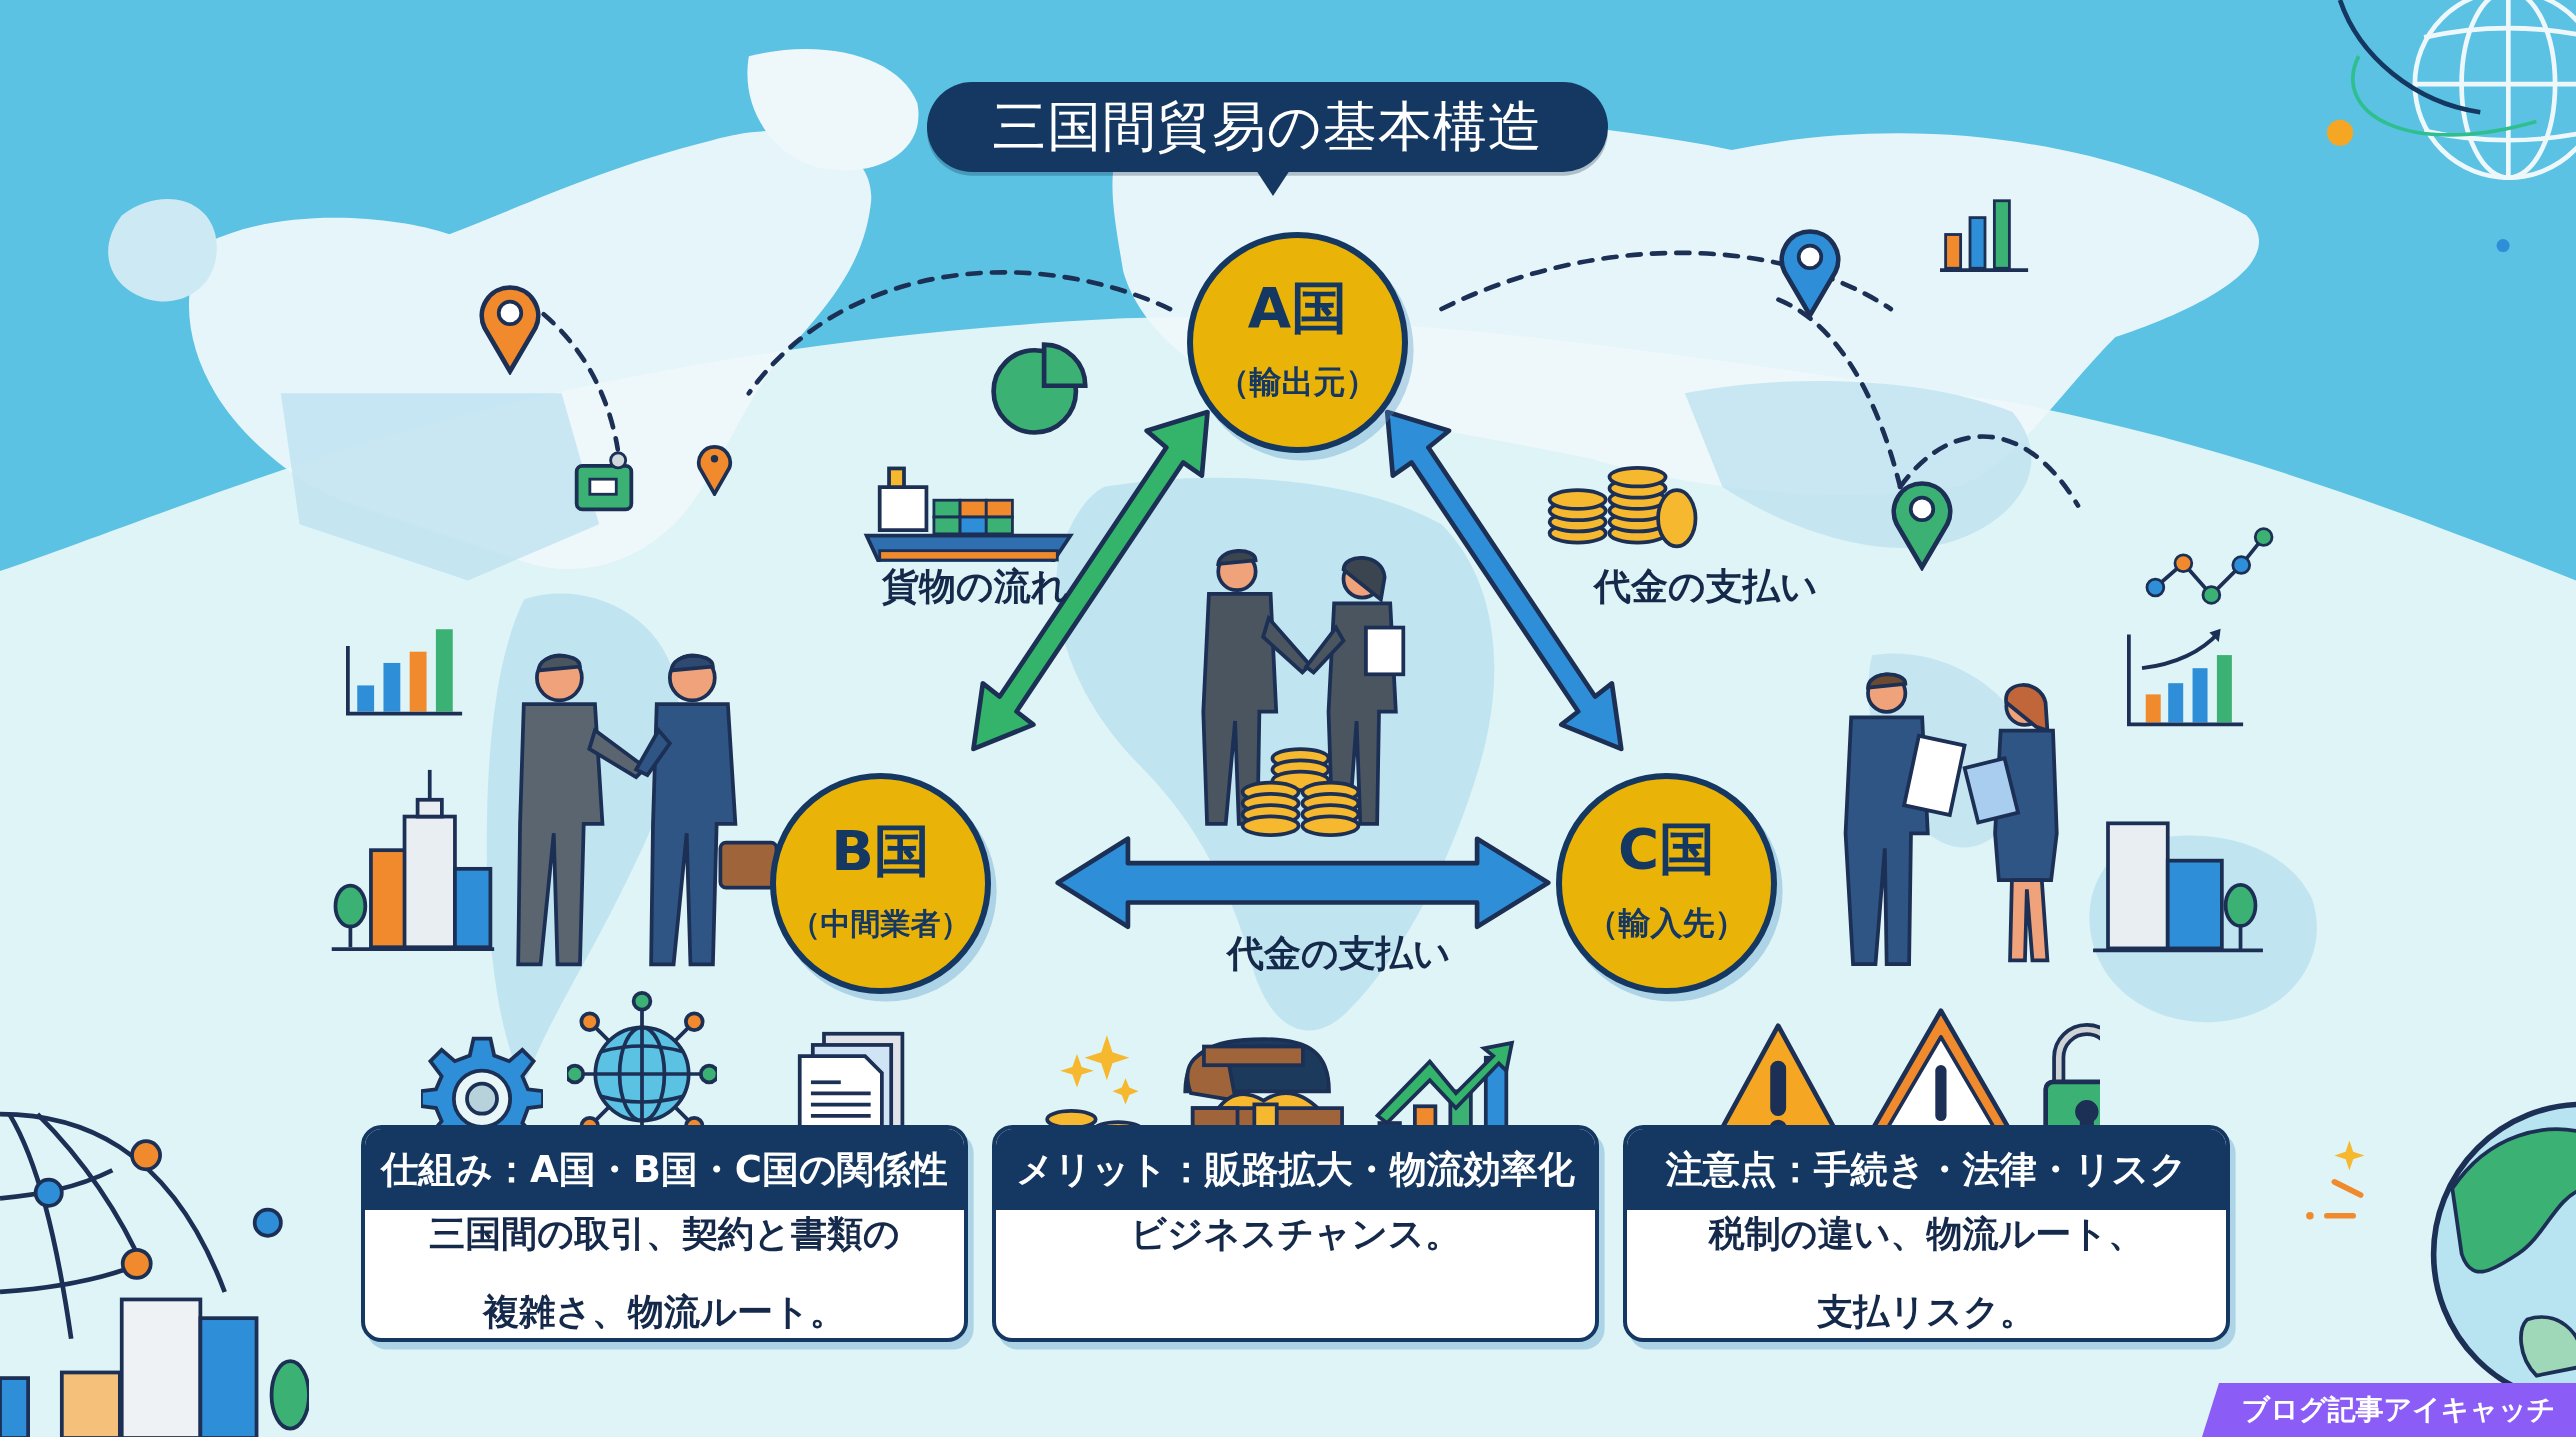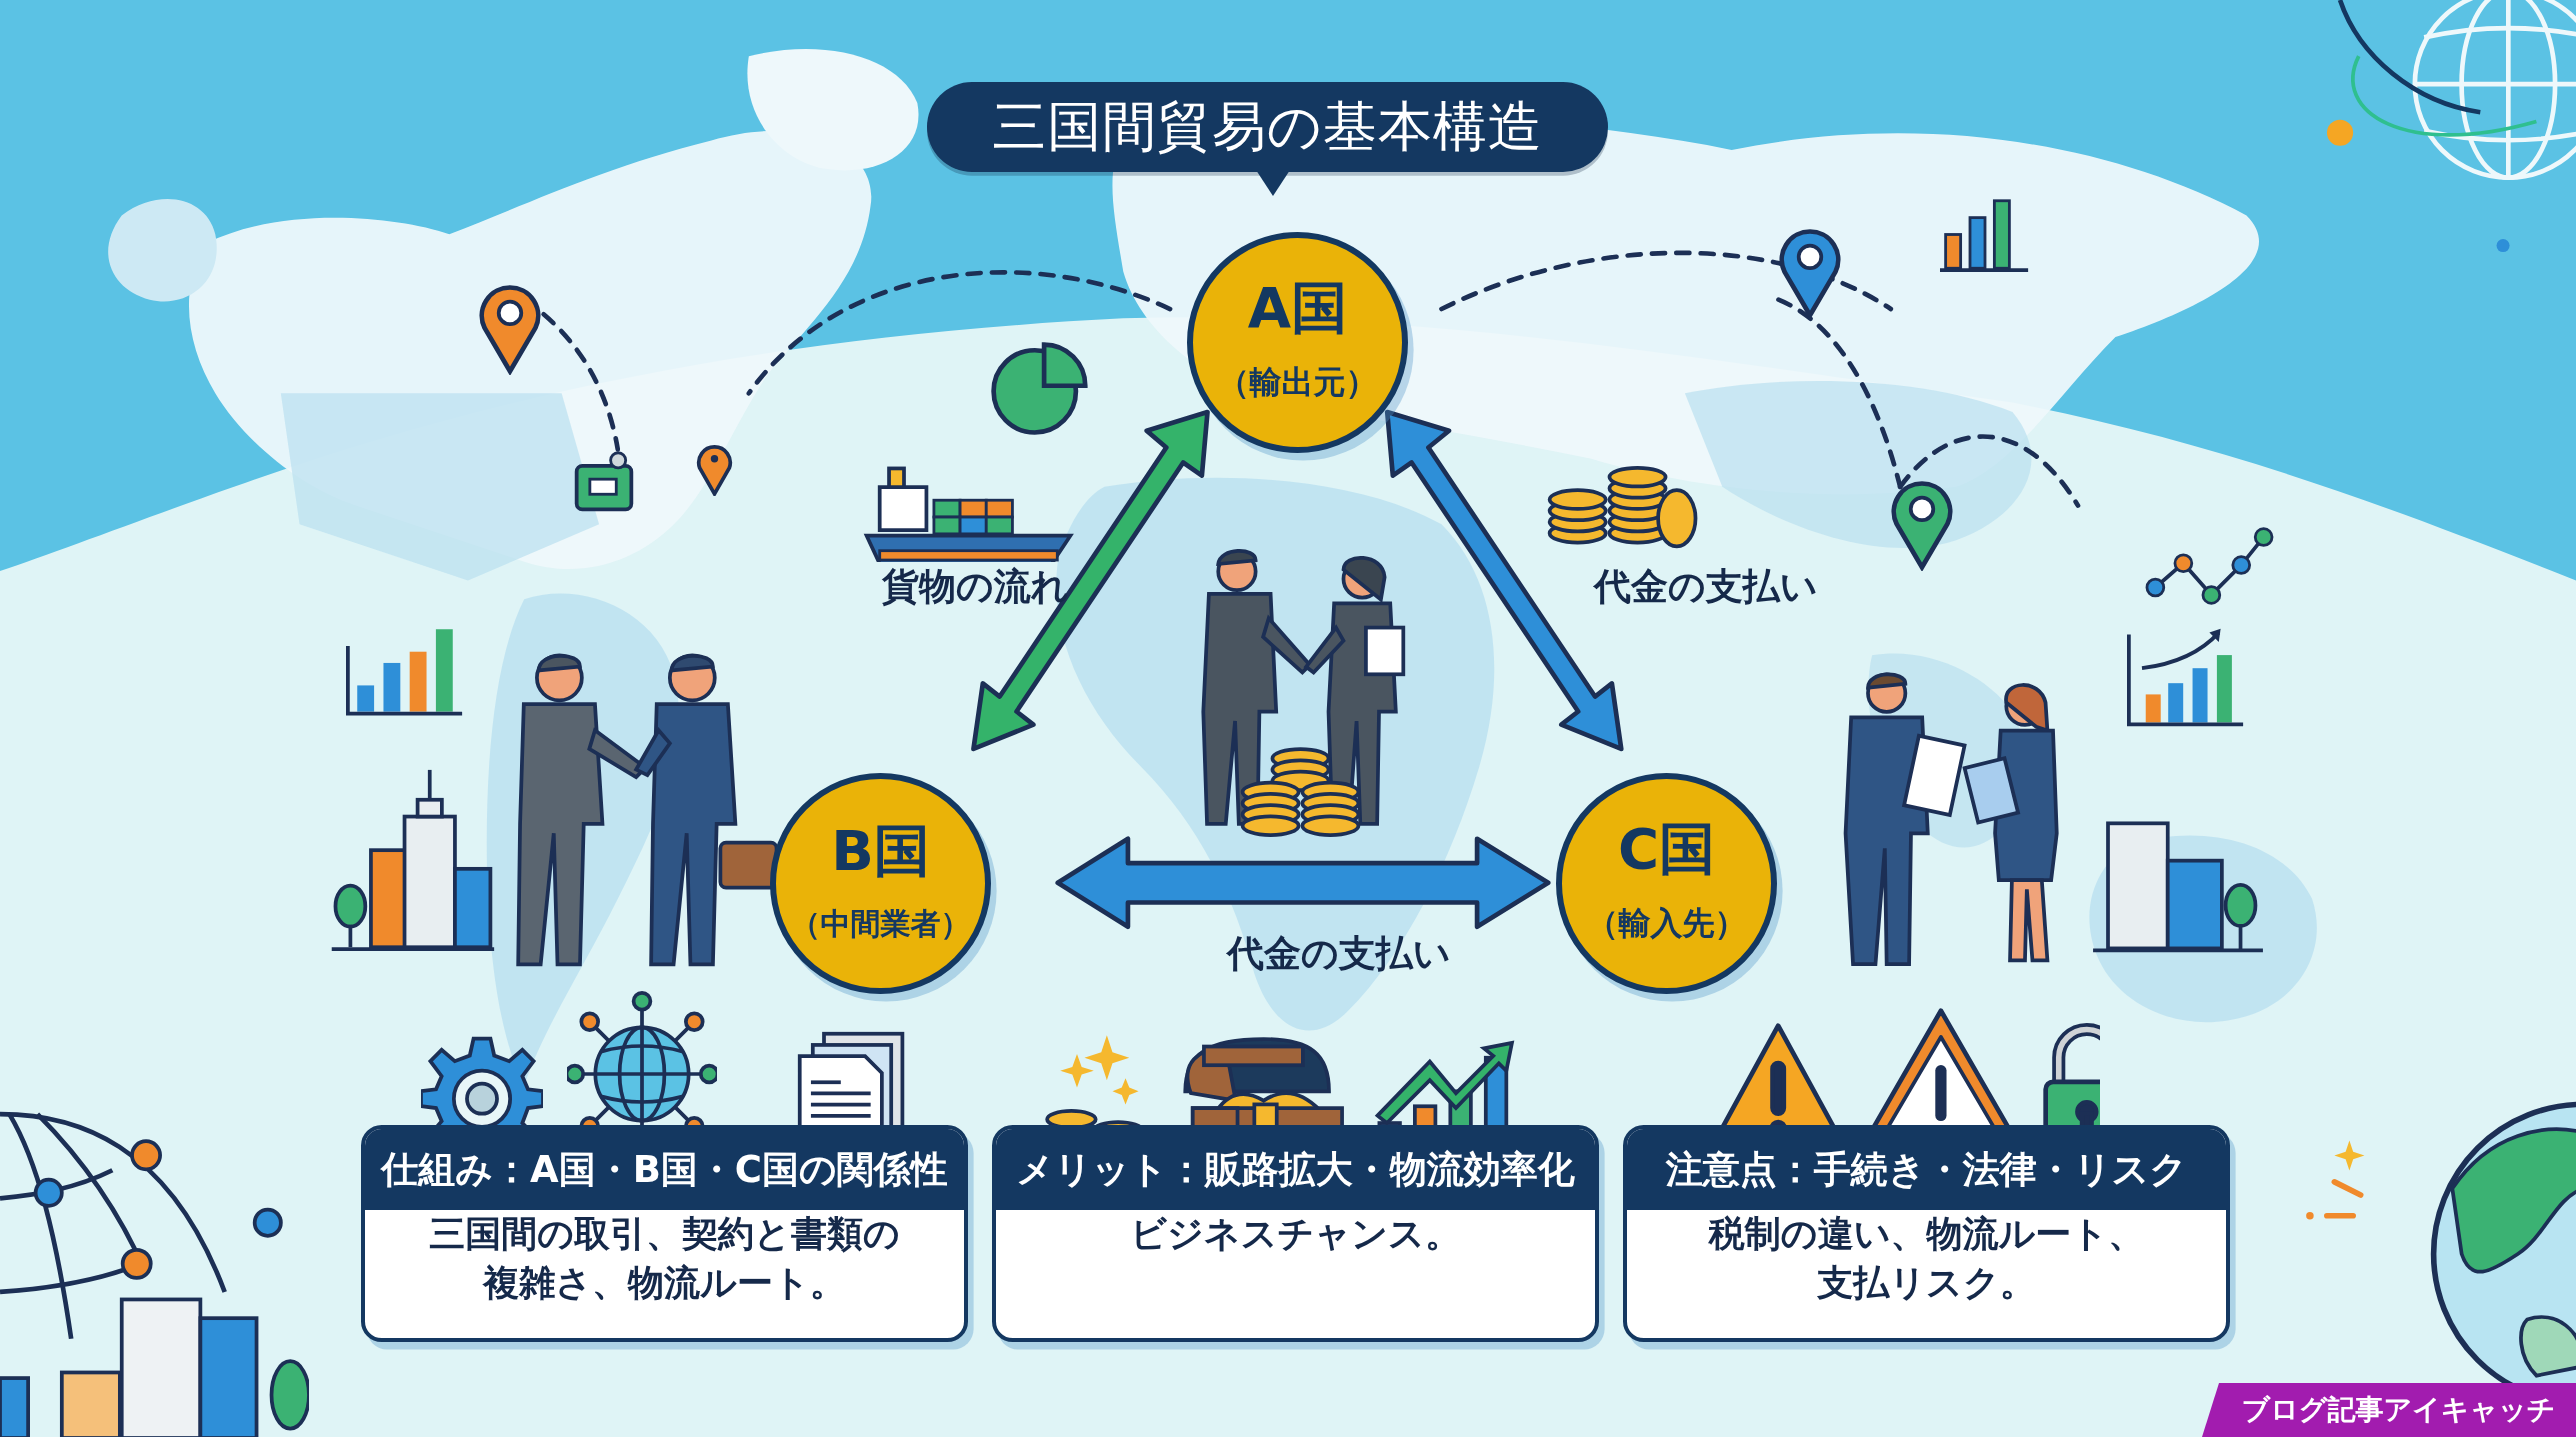--- a/index.html
+++ b/index.html
@@ -50,28 +50,28 @@
     position: absolute; top: 1125px; width: 607px; height: 217px;
     border: 4.7px solid #143861; border-radius: 20.6px; overflow: hidden;
     background: #ffffff; box-shadow: 5.6px 7.5px 0 rgba(80,150,200,0.35);
   }
   .card-head {
     height: 81px; background: #143861; color: #ffffff;
     font-size: 37px; font-weight: bold;
     display: flex; align-items: center; justify-content: center; white-space: nowrap;
   }
   .card-body {
-    height: 127px; display: flex; flex-direction: column; align-items: center; justify-content: flex-start;
+    height: 127px; display: flex; flex-direction: column; align-items: center; justify-content: space-between;
     font-size: 36px; font-weight: bold; color: #15294a; line-height: 1.35; text-align: center; border-radius: 8px;
   }
 
   
   .footer-tag {
     position: absolute; left: 2202px; top: 1383px; width: 374px; height: 54px;
-    background: #a21caf; clip-path: polygon(17px 0, 100% 0, 100% 100%, 0 100%);
+    background: #8b5cf6; clip-path: polygon(17px 0, 100% 0, 100% 100%, 0 100%);
     display: flex; align-items: center; justify-content: center;
     color: #ffffff; font-size: 28px; font-weight: bold; padding-left: 19px;
   }
 </style>
 </head>
 <body>
 
 <svg id="bg" viewBox="0 0 2752 1536">
   <rect width="2752" height="1536" fill="#dff4f6"></rect>
 

